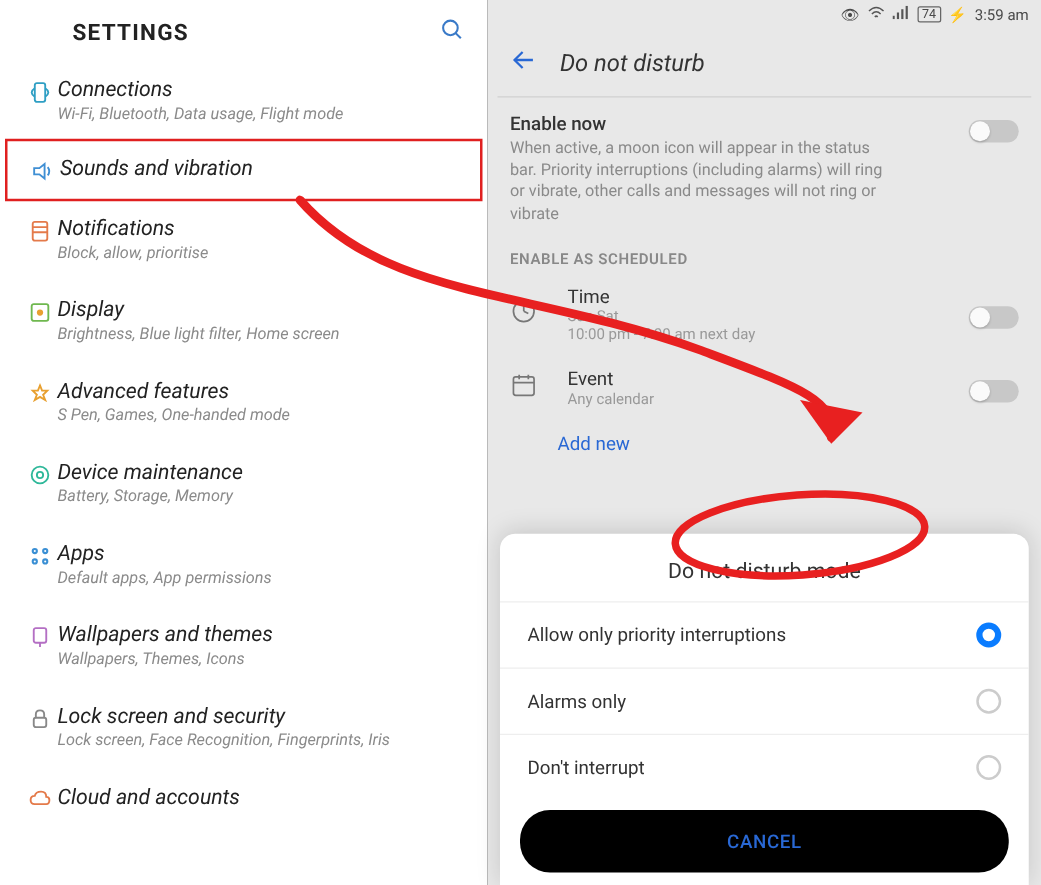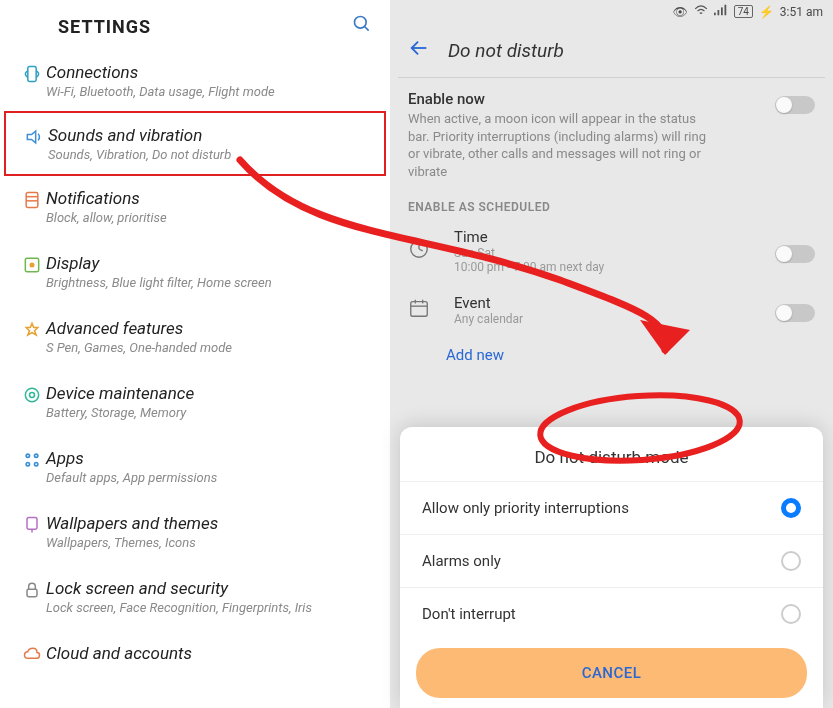--- a/index.html
+++ b/index.html
@@ -50,21 +50,21 @@
 .add-new { color: #2968d4; font-size: 15px; padding: 10px 18px 14px 56px; }
 
 
 .modal { position: absolute; bottom: 0; left: 10px; right: 10px; background: #fff; border-radius: 12px 12px 0 0; box-shadow: 0 -2px 20px rgba(0,0,0,0.15); padding-bottom: 10px; }
 .modal-title { text-align: center; font-size: 17px; color: #333; padding: 20px 0 14px; }
 .modal-divider { height: 1px; background: #eee; }
 .modal-option { display: flex; align-items: center; justify-content: space-between; padding: 16px 22px; text-align: center; }
 .option-label { font-size: 15px; color: #333; }
 .radio { width: 20px; height: 20px; border: 2px solid #ccc; border-radius: 50%; }
 .radio.selected { border: 5px solid #0a7cff; }
-.cancel-btn { text-align: center; color: #2968d4; font-size: 15px; font-weight: 500; padding: 16px; margin: 8px 16px 0; background: #fdba74; border-radius: 24px; letter-spacing: 0.5px; }
+.cancel-btn { text-align: center; color: #2968d4; font-size: 15px; font-weight: 500; padding: 16px; margin: 8px 16px 0; background: #000000; border-radius: 24px; letter-spacing: 0.5px; }
 
 
 .annotation-layer { position: absolute; inset: 0; pointer-events: none; z-index: 100; }
 .arrow-path { stroke: #e82020; stroke-width: 7; fill: none; stroke-linecap: round; }
 .arrow-head { fill: #e82020; }
 .circle-ann { stroke: #e82020; stroke-width: 6; fill: none; }
 </style>
 </head>
 <body>
 
@@ -94,21 +94,20 @@
       </div>
       <div class="settings-item highlight">
     <div class="item-icon">
           <svg viewBox="0 0 24 24" stroke="#3f8fd4" fill="none" stroke-width="1.8">
             <path d="M4 9 L4 15 L9 15 L14 19 L14 5 L9 9 Z"></path>
             <path d="M17 8 Q20 12 17 16"></path>
           </svg>
         </div>
     <div class="item-text">
       <div class="item-title">Sounds and vibration</div>
-      <div class="item-sub">Sounds, Vibration, Do not disturb</div>
     </div>
       </div>
       <div class="settings-item">
     <div class="item-icon">
           <svg viewBox="0 0 24 24" stroke="#e47a4a" fill="none" stroke-width="1.8">
             <rect x="5" y="3" width="14" height="18" rx="2"></rect>
             <line x1="5" y1="8" x2="19" y2="8"></line>
             <line x1="5" y1="13" x2="19" y2="13"></line>
           </svg>
         </div>
@@ -215,21 +214,21 @@
     <span>
       <svg width="14" height="12" viewBox="0 0 16 12">
           <rect x="0" y="9" width="2" height="3" fill="#555"></rect>
           <rect x="4" y="6" width="2" height="6" fill="#555"></rect>
           <rect x="8" y="3" width="2" height="9" fill="#555"></rect>
           <rect x="12" y="0" width="2" height="12" fill="#555"></rect>
         </svg>
     </span>
     <span class="battery-box">74</span>
     <span>⚡</span>
-    <span>3:51 am</span>
+    <span>3:59 am</span>
   </div>
 
   <div class="dnd-header">
     <div class="back-arrow">
       <svg viewBox="0 0 24 24">
           <line x1="4" y1="12" x2="20" y2="12"></line>
           <polyline points="11,5 4,12 11,19"></polyline>
         </svg>
     </div>
     <div class="dnd-title">Do not disturb</div>

